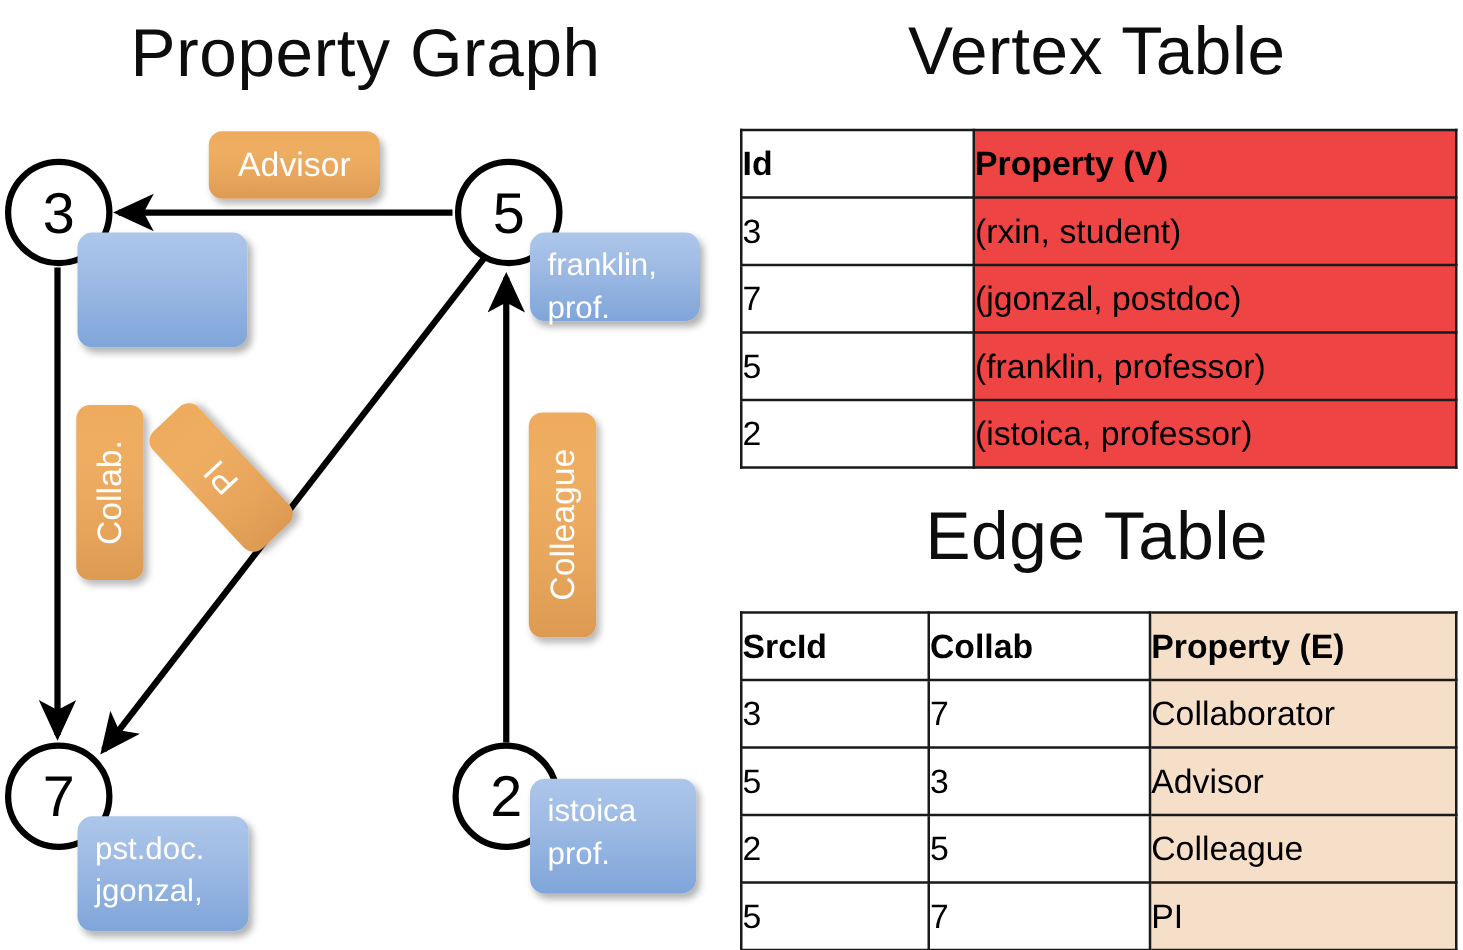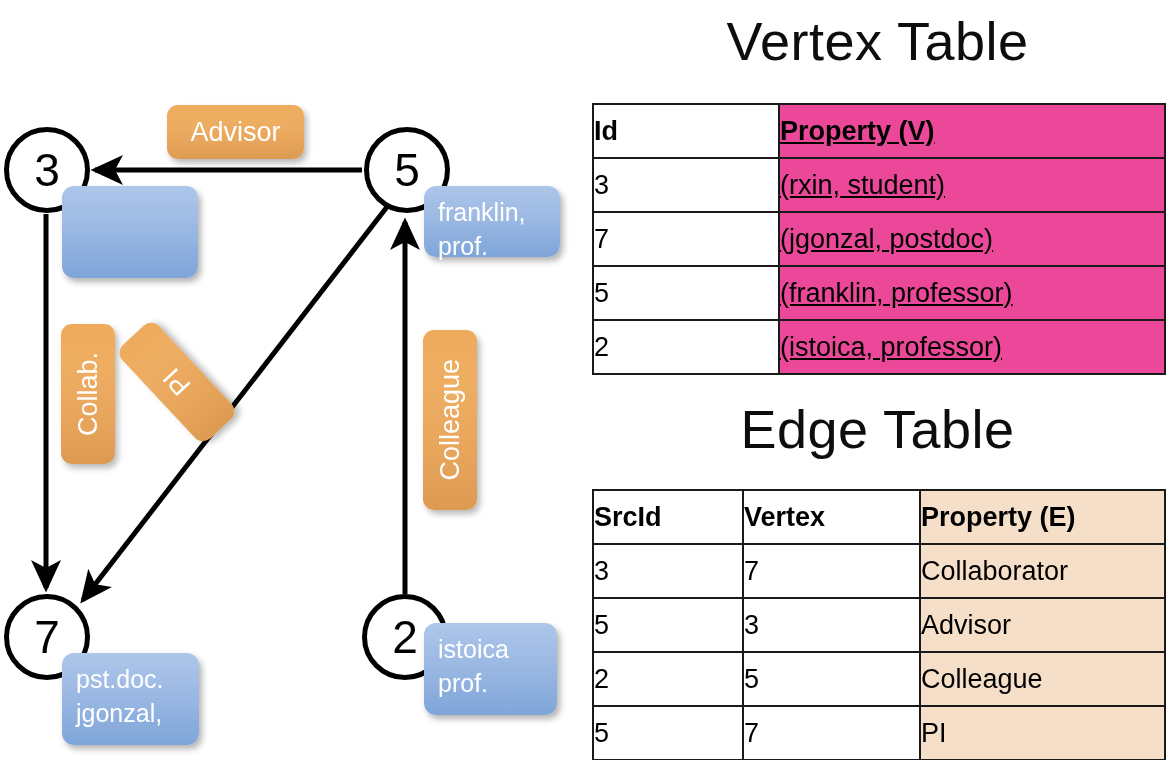--- a/index.html
+++ b/index.html
@@ -152,33 +152,34 @@
     font-weight: bold;
     font-size: 27px;
   }
   .data-table td {
     font-size: 27px;
   }
 
   #vertex-table { left: 592px; top: 103px; width: 572px; }
   #vertex-table col.c-id   { width: 186px; }
   #vertex-table col.c-prop { width: 386px; }
-  #vertex-table .tinted { background: #ec4899; text-decoration: underline; }
+  #vertex-table .tinted { background: #ef4444; }
 
   #edge-table { left: 592px; top: 489px; width: 572px; }
   #edge-table col.c-src  { width: 150px; }
   #edge-table col.c-dst  { width: 177px; }
   #edge-table col.c-prop { width: 245px; }
   #edge-table .tinted { background: #f6dfc8; margin-left: 16px; }
 </style>
 </head>
 <body>
 
 <div id="graph-panel">
 
+  <div class="panel-title" id="title-property-graph">Property Graph</div>
 
   <svg id="graph-edges" viewBox="0 0 585 760" xmlns="http://www.w3.org/2000/svg">
     <defs>
       <marker id="arrowhead" markerWidth="7" markerHeight="7" refX="5.6" refY="3" orient="auto" markerUnits="strokeWidth">
         <path d="M0,0 L6.5,3 L0,6 L1.6,3 Z" fill="#000"></path>
       </marker>
     </defs>
 
     <line x1="362" y1="170" x2="95" y2="170" stroke="#000" stroke-width="5" marker-end="url(#arrowhead)"></line>
 
@@ -268,21 +269,21 @@
 
 <table class="data-table" id="edge-table">
   <colgroup>
       <col class="c-src">
       <col class="c-dst">
       <col class="c-prop">
     </colgroup>
   <thead>
     <tr>
       <th>SrcId</th>
-      <th>Vertex</th>
+      <th>Collab</th>
       <th class="tinted">Property (E)</th>
     </tr>
   </thead>
   <tbody>
     <tr>
       <td>3</td>
       <td>7</td>
       <td class="tinted">Collaborator</td>
     </tr>
     <tr>

